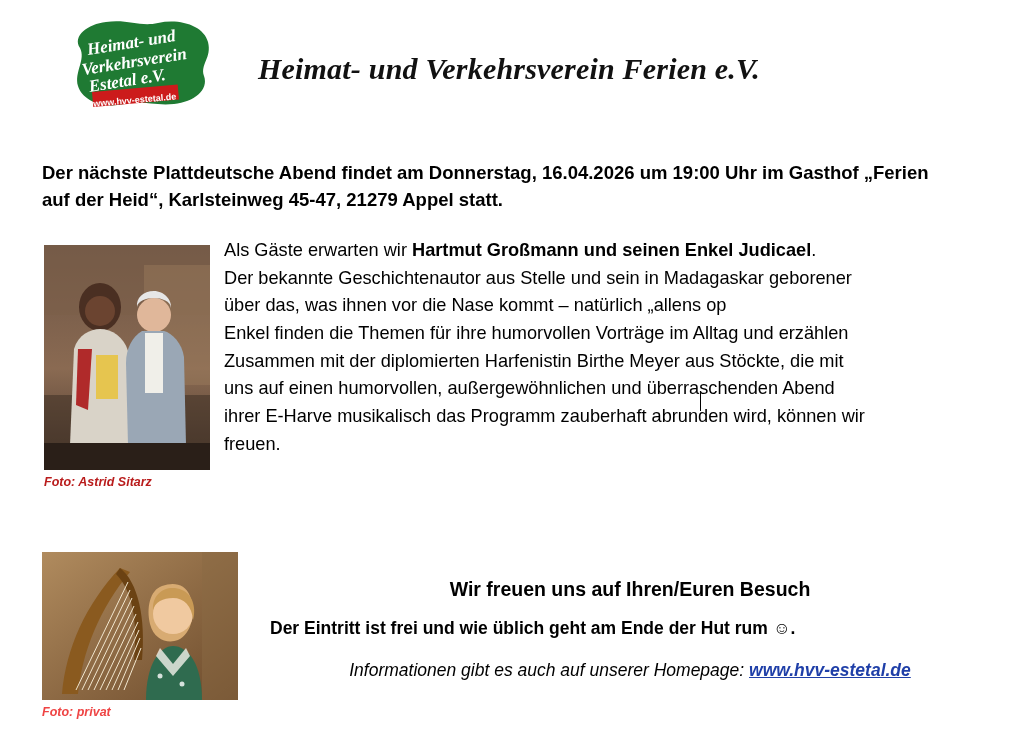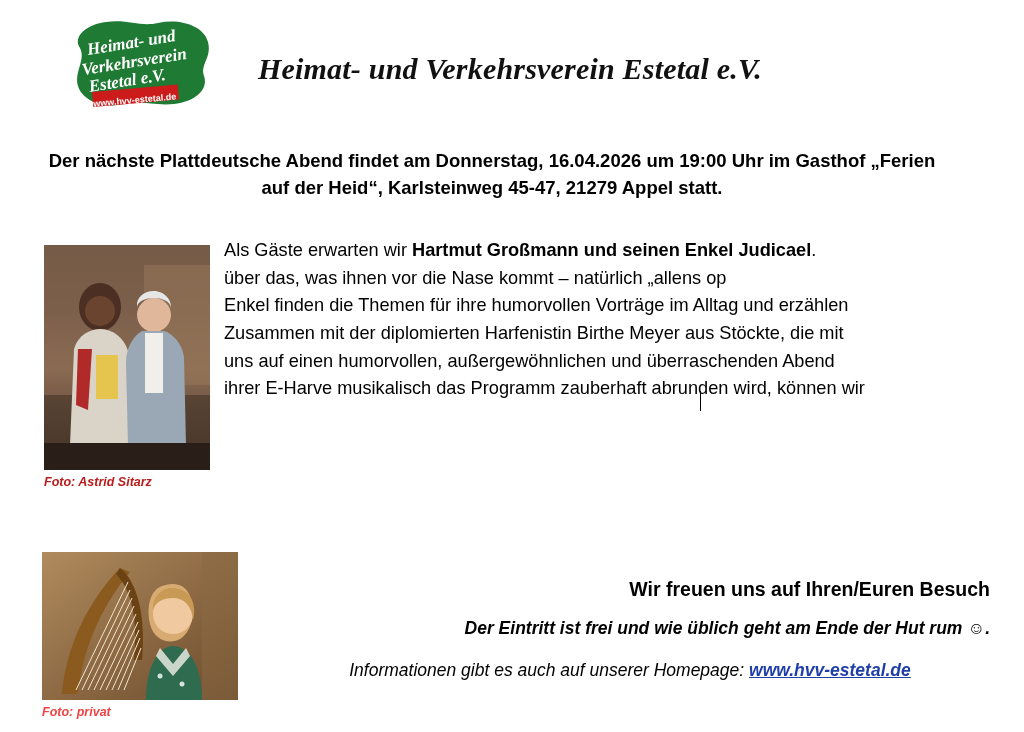--- a/index.html
+++ b/index.html
@@ -40,26 +40,25 @@
     font-size: 30px;
     letter-spacing: 0.2px;
     color: #111111;
     white-space: nowrap;
   }
 
   
   .intro {
     position: absolute;
     left: 42px;
-    top: 148px;
+    top: 160px;
     width: 900px;
     font-size: 18.5px;
     font-weight: bold;
     line-height: 1.45;
-    text-align: center;
   }
 
   
   .photo1 {
     position: absolute;
     left: 44px;
     top: 245px;
     width: 166px;
     height: 225px;
     overflow: hidden;
@@ -107,33 +106,32 @@
     font-weight: bold;
     font-style: italic;
     color: #ef4444;
   }
 
   .closing-1 {
     position: absolute;
     left: 270px;
     top: 578px;
     width: 720px;
-    text-align: right;
+    text-align: center;
     font-size: 19.5px;
     font-weight: bold;
   }
   .closing-2 {
     position: absolute;
     left: 270px;
     top: 618px;
     width: 720px;
-    text-align: right;
+    text-align: left;
     font-size: 17.5px;
     font-weight: bold;
-    font-style: italic;
   }
   .closing-3 {
     position: absolute;
     left: 270px;
     top: 660px;
     width: 720px;
     text-align: center;
     font-size: 17.5px;
     font-style: italic;
   }
@@ -169,21 +167,21 @@
                C138,48 128,53 131,62 C134,73 121,82 104,83 C88,84 78,79 63,82
                C46,85 30,78 28,67 C26,56 34,46 30,36 Z" fill="#1f7a33" opacity="0.0"></path>
       <text x="70" y="34" font-family="Liberation Serif, serif" font-size="17" font-weight="bold" font-style="italic" fill="#ffffff" text-anchor="middle" transform="rotate(-9 70 34)">Heimat- und</text>
       <text x="73" y="53" font-family="Liberation Serif, serif" font-size="17" font-weight="bold" font-style="italic" fill="#ffffff" text-anchor="middle" transform="rotate(-9 73 53)">Verkehrsverein</text>
       <text x="66" y="72" font-family="Liberation Serif, serif" font-size="17" font-weight="bold" font-style="italic" fill="#ffffff" text-anchor="middle" transform="rotate(-9 66 72)">Estetal e.V.</text>
       <rect x="30" y="78" width="86" height="15" fill="#cc1b1b" transform="rotate(-5 30 78)"></rect>
       <text x="73" y="89" font-family="Liberation Sans, sans-serif" font-size="9" font-weight="bold" fill="#ffffff" text-anchor="middle" transform="rotate(-5 73 89)">www.hvv-estetal.de</text>
     </svg>
   </div>
 
-  <div class="doc-title">Heimat- und Verkehrsverein Estetal e.V.</div>
+  <div class="doc-title">Heimat- und Verkehrsverein Ferien e.V.</div>
 </div>
 
 <div class="intro">
   <span>Der nächste Plattdeutsche Abend findet am Donnerstag, 16.04.2026 um 19:00 Uhr im</span>
   <span>Gasthof „Ferien auf der Heid“, Karlsteinweg 45-47, 21279 Appel statt.</span>
 </div>
 
 <div class="photo1">
   <svg width="166" height="225" viewBox="0 0 166 225" xmlns="http://www.w3.org/2000/svg">
     <defs>
@@ -211,25 +209,27 @@
     <rect x="101" y="88" width="18" height="60" fill="#f0efe9"></rect>
     <rect x="0" y="198" width="166" height="27" fill="#2a1f18"></rect>
   </svg>
 </div>
 <div class="caption1">Foto: Astrid Sitarz</div>
 
 <div class="body-text">
   <span class="ln">
     <span>Als Gäste erwarten wir </span><b>Hartmut Großmann und seinen Enkel Judicael</b><span>.</span>
   </span>
+  <span class="ln">Der bekannte Geschichtenautor aus Stelle und sein in Madagaskar geborener</span>
   <span class="ln">über das, was ihnen vor die Nase kommt – natürlich „allens op</span>
   <span class="ln">Enkel finden die Themen für ihre humorvollen Vorträge im Alltag und erzählen</span>
   <span class="ln">Zusammen mit der diplomierten Harfenistin Birthe Meyer aus Stöckte, die mit</span>
   <span class="ln">uns auf einen humorvollen, außergewöhnlichen und überraschenden Abend</span>
   <span class="ln">ihrer E-Harve musikalisch das Programm zauberhaft abrunden wird, können wir</span>
+  <span class="ln">freuen.</span>
 </div>
 
 <div class="caret"></div>
 
 <div class="photo2">
   <svg width="196" height="148" viewBox="0 0 196 148" xmlns="http://www.w3.org/2000/svg">
     <defs>
       <linearGradient id="bg2" x1="0" y1="0" x2="1" y2="1">
         <stop offset="0%" stop-color="#b08b5e"></stop>
         <stop offset="100%" stop-color="#6d4b2c"></stop>

